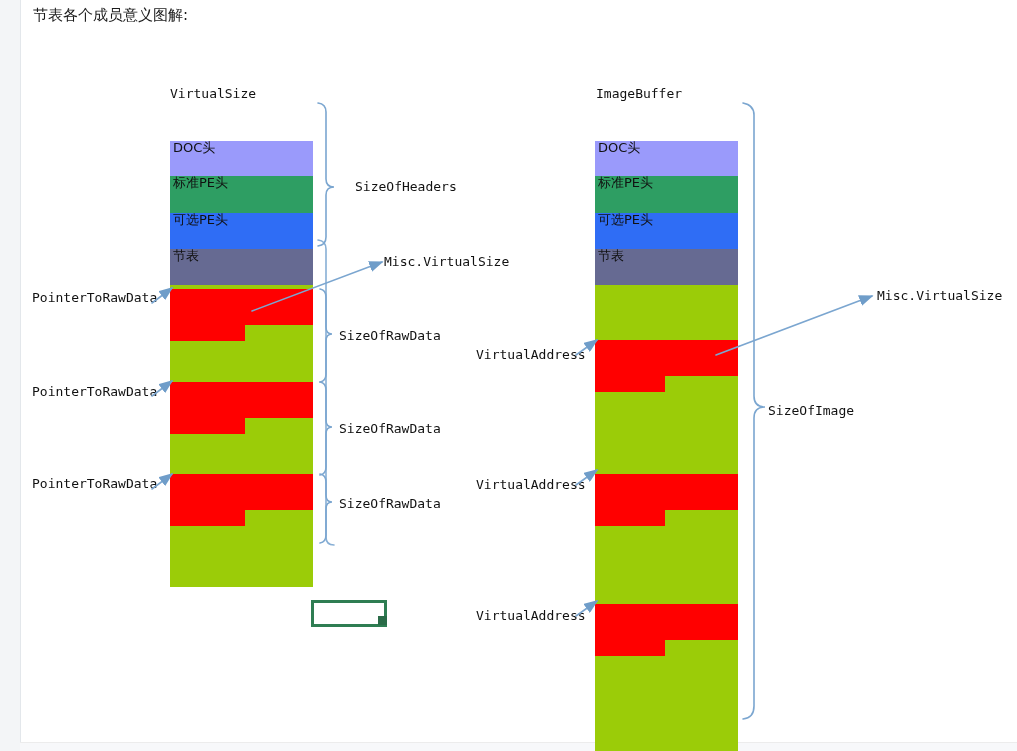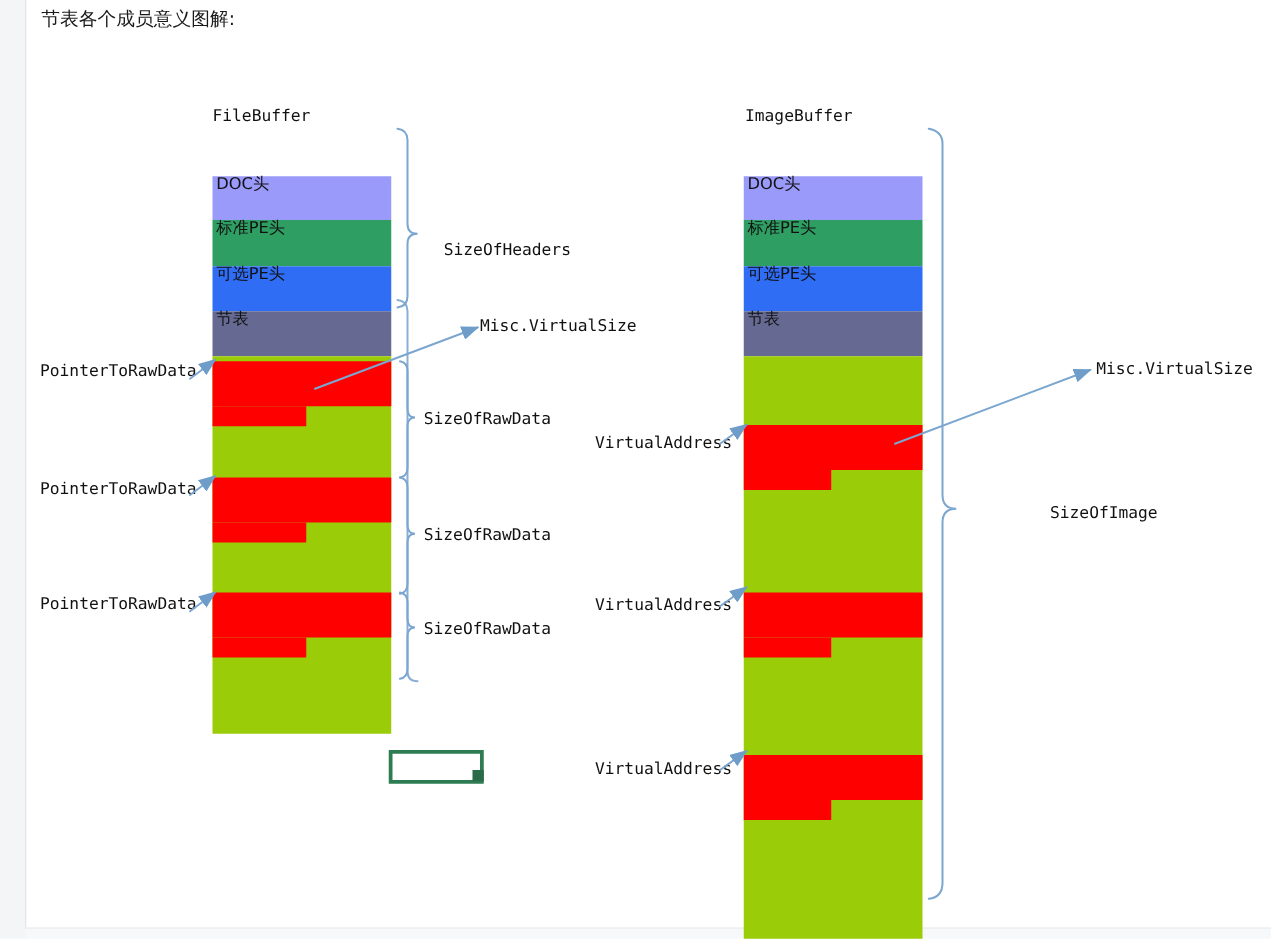--- a/index.html
+++ b/index.html
@@ -54,21 +54,21 @@
 </head>
 <body>
 
 <div id="page-gutter"></div>
 <div id="page-bottom-edge"></div>
 
 <div id="stage">
 
   <div class="doc-title">节表各个成员意义图解:</div>
 
-  <div class="mono col-title" style="left:170px;top:86px;">FileBuffer</div>
+  <div class="mono col-title" style="left:170px;top:86px;">VirtualSize</div>
 
   <div class="buffer" id="file-buffer" style="left:170px;top:101px;width:143px;height:446px;">
 
     <div class="seg" style="top:0px;height:35px;background:#9a9afb;">
       <span class="seg-label">DOC头</span>
     </div>
     <div class="seg" style="top:35px;height:37px;background:#2e9e63;">
       <span class="seg-label">标准PE头</span>
     </div>
     <div class="seg" style="top:72px;height:36px;background:#2f6df5;">
@@ -87,21 +87,21 @@
     <div class="redbot" style="top:317px;height:16px;width:75px;"></div>
 
     <div class="redtop" style="top:373px;height:36px;width:143px;"></div>
     <div class="redbot" style="top:409px;height:16px;width:75px;"></div>
   </div>
 
   <div class="mono ann" style="left:32px;top:290px;">PointerToRawData</div>
   <div class="mono ann" style="left:32px;top:384px;">PointerToRawData</div>
   <div class="mono ann" style="left:32px;top:476px;">PointerToRawData</div>
 
-  <div class="mono ann" style="left:355px;top:193px;">SizeOfHeaders</div>
+  <div class="mono ann" style="left:355px;top:179px;">SizeOfHeaders</div>
   <div class="mono ann" style="left:384px;top:254px;">Misc.VirtualSize</div>
   <div class="mono ann" style="left:339px;top:328px;">SizeOfRawData</div>
   <div class="mono ann" style="left:339px;top:421px;">SizeOfRawData</div>
   <div class="mono ann" style="left:339px;top:496px;">SizeOfRawData</div>
 
   <div class="mono col-title" style="left:596px;top:86px;text-align:right;">ImageBuffer</div>
 
   <div class="buffer" id="image-buffer" style="left:595px;top:101px;width:143px;height:617px;">
 
     <div class="seg" style="top:0px;height:35px;background:#9a9afb;">
@@ -127,21 +127,21 @@
 
     <div class="redtop" style="top:503px;height:36px;width:143px;"></div>
     <div class="redbot" style="top:539px;height:16px;width:70px;"></div>
   </div>
 
   <div class="mono ann" style="left:476px;top:347px;">VirtualAddress</div>
   <div class="mono ann" style="left:476px;top:477px;">VirtualAddress</div>
   <div class="mono ann" style="left:476px;top:608px;">VirtualAddress</div>
 
   <div class="mono ann" style="left:877px;top:288px;">Misc.VirtualSize</div>
-  <div class="mono ann" style="left:840px;top:403px;">SizeOfImage</div>
+  <div class="mono ann" style="left:768px;top:403px;">SizeOfImage</div>
 
   <div class="empty-rect" style="left:311px;top:600px;width:70px;height:21px;"></div>
   <div class="empty-rect-handle" style="left:378px;top:616px;"></div>
 
   <svg class="overlay" viewBox="0 0 1017 751">
     <defs>
       <marker id="arrowhead" markerWidth="9" markerHeight="7" refX="8" refY="3.5" orient="auto">
         <polygon points="0 0, 9 3.5, 0 7" fill="#6f9dc9"></polygon>
       </marker>
     </defs>

